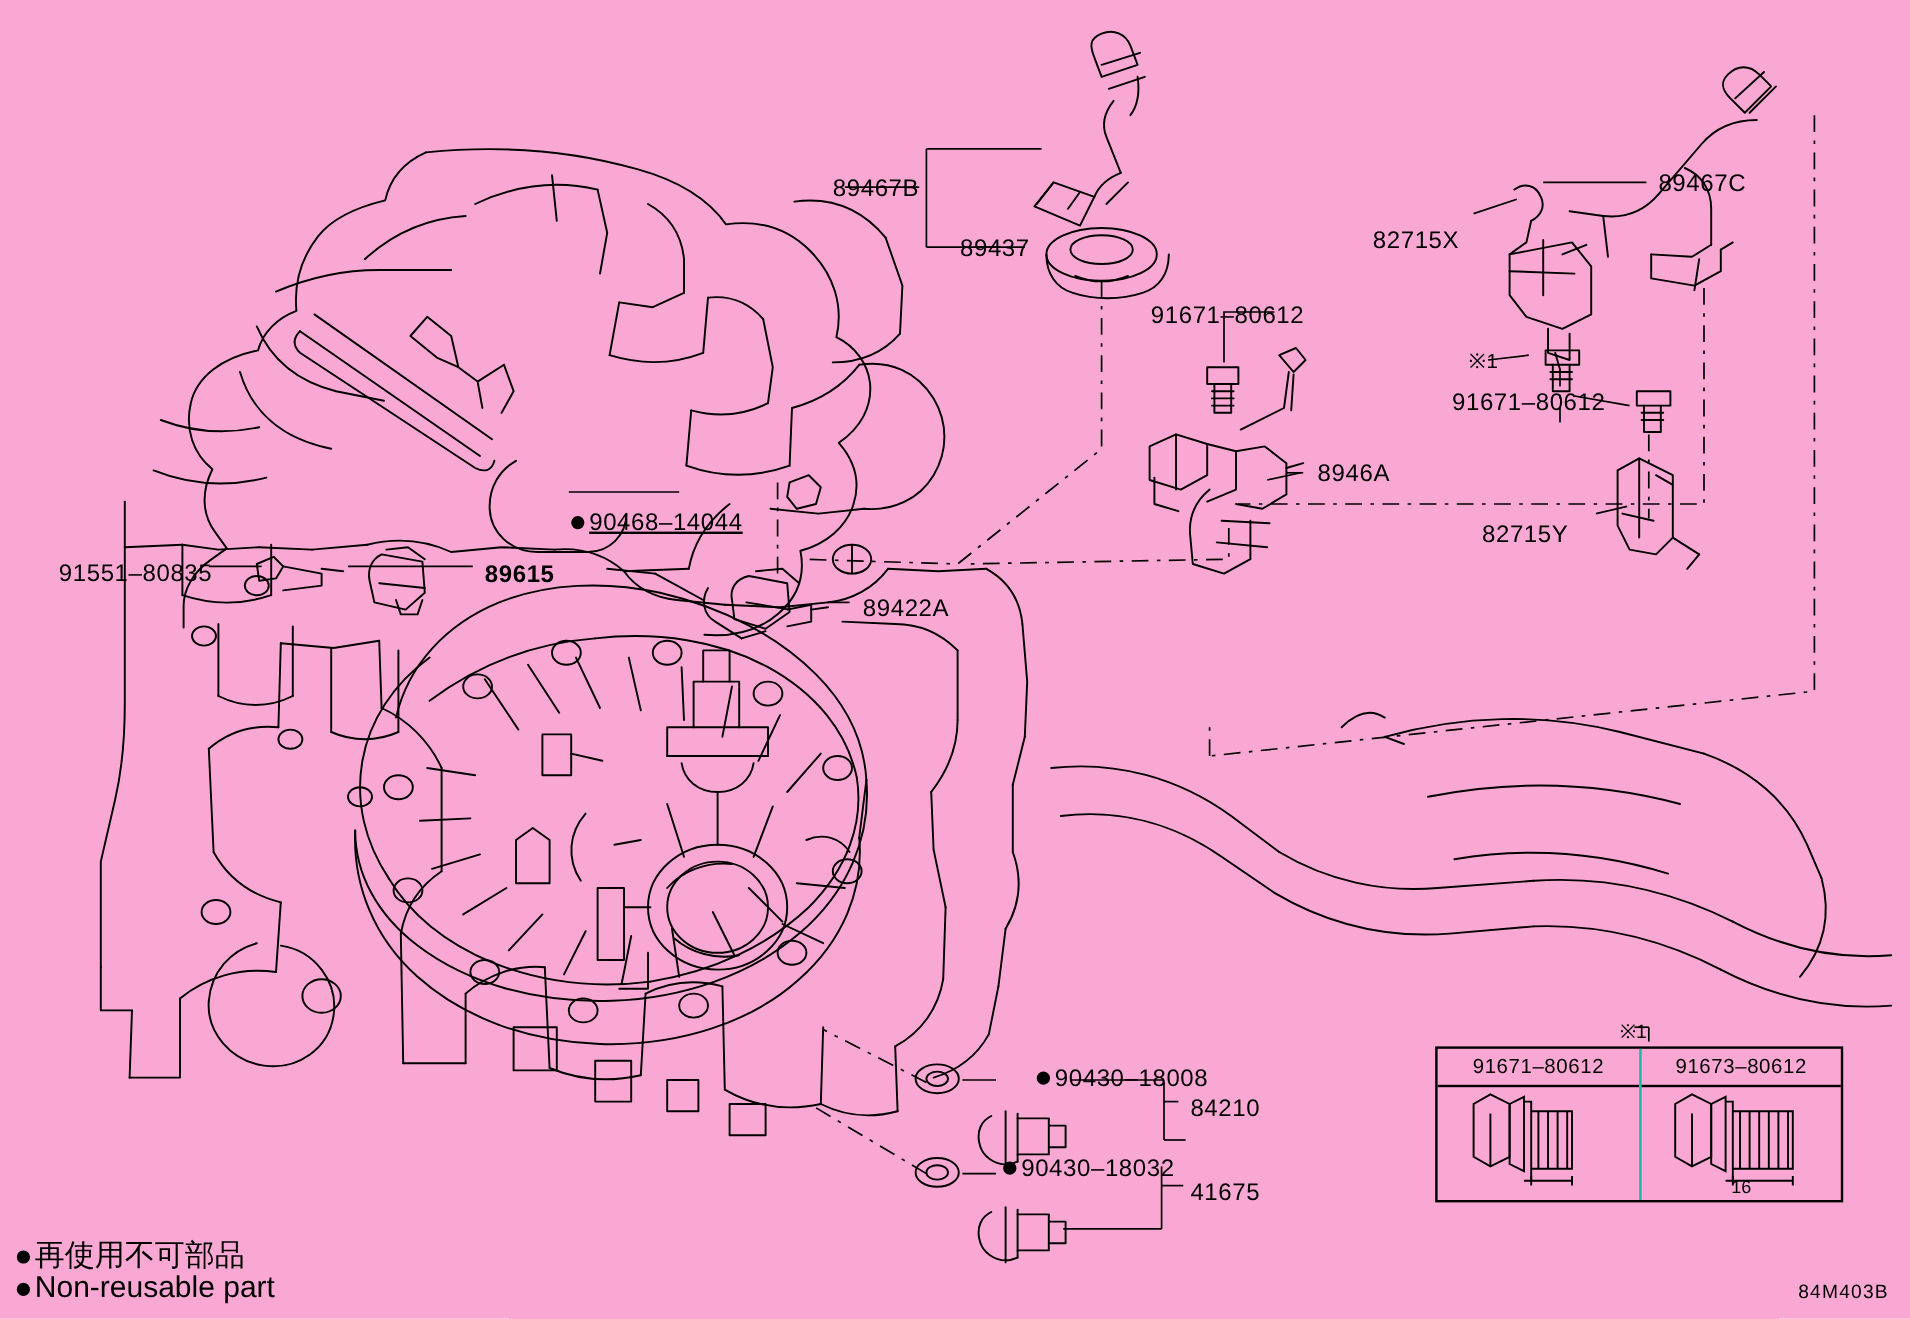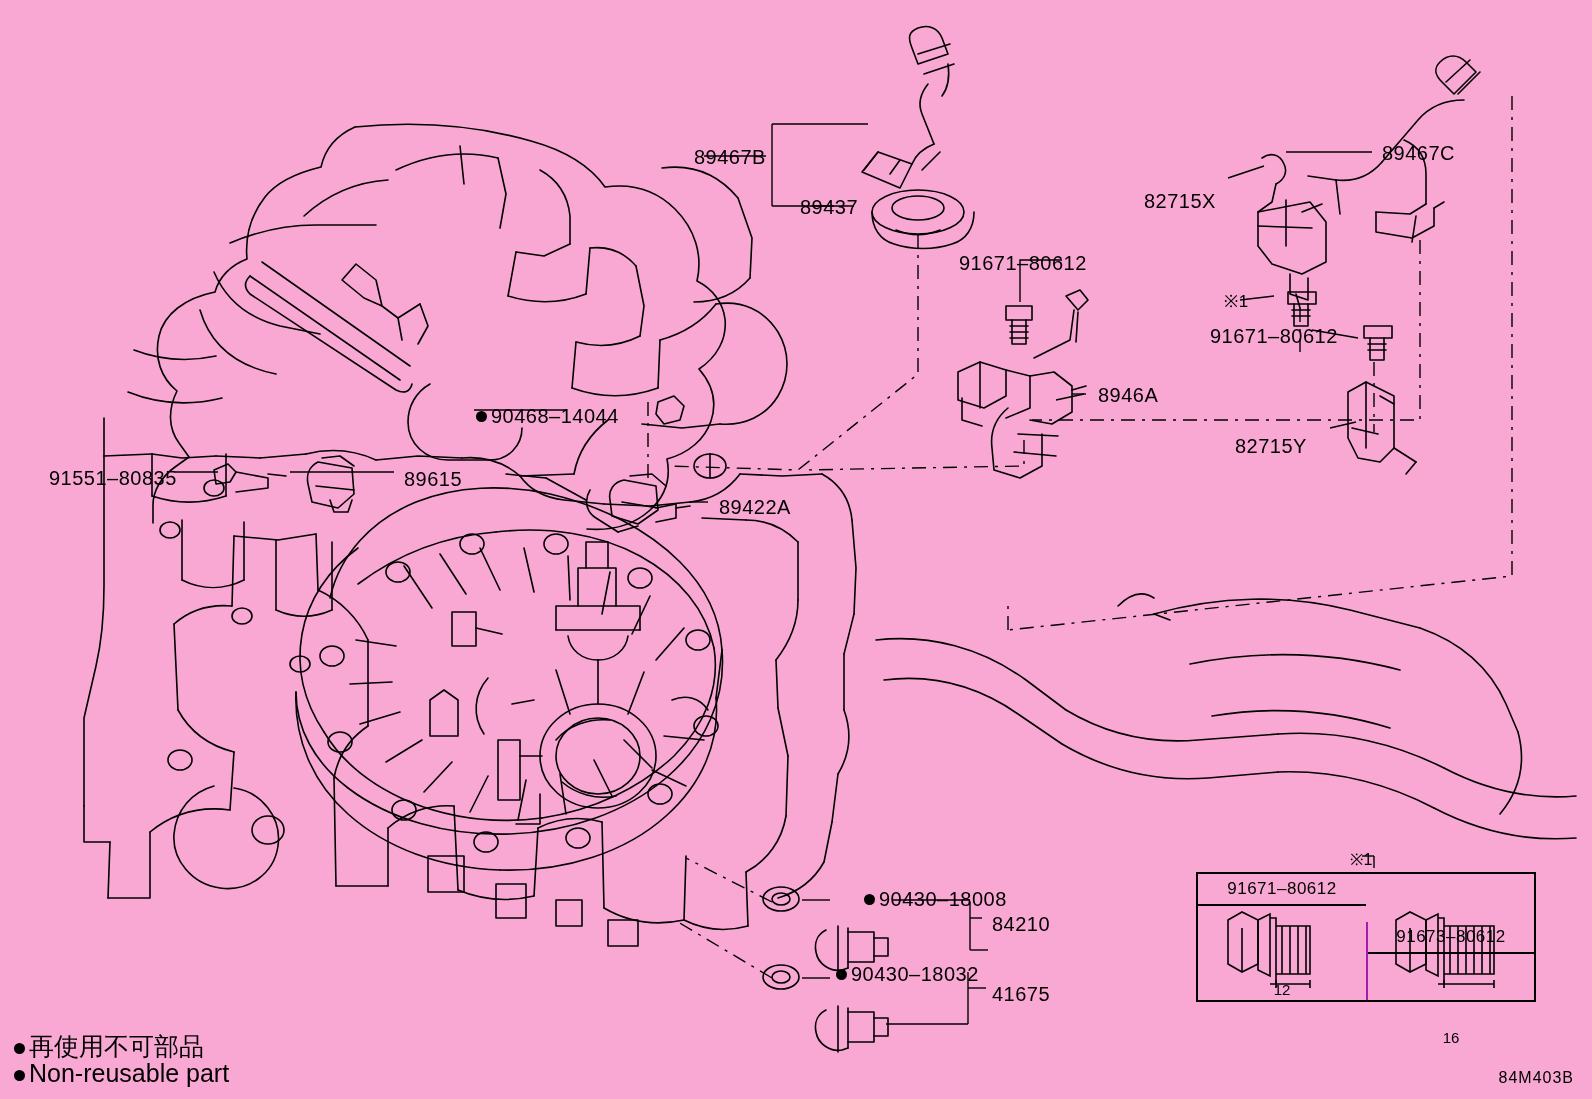--- a/index.html
+++ b/index.html
@@ -68,21 +68,21 @@
     height: 130px;
     border: 2px solid #000;
     box-sizing: border-box;
     display: flex;
   }
   .bolt-cell {
     width: 50%;
     box-sizing: border-box;
     position: relative;
   }
-  .bolt-cell + .bolt-cell { border-left: 2px solid #a21caf; margin-top: 48px; }
+  .bolt-cell + .bolt-cell { border-left: 2px solid #14b8a6; }
   .bolt-head {
     height: 30px;
     border-bottom: 2px solid #000;
     display: flex;
     align-items: center;
     justify-content: center;
     font-size: 17px;
     letter-spacing: 0.5px;
   }
   .bolt-body {
@@ -507,37 +507,34 @@
   </svg>
 
   <div class="lbl" style="left:694px; top:146px;"><span>89467B</span></div>
   <div class="lbl" style="left:800px; top:196px;"><span>89437</span></div>
   <div class="lbl" style="left:1382px; top:142px;"><span>89467C</span></div>
   <div class="lbl" style="left:1144px; top:190px;"><span>82715X</span></div>
   <div class="lbl" style="left:959px; top:252px;"><span>91671–80612</span></div>
   <div class="lbl" style="left:1098px; top:384px;"><span>8946A</span></div>
   <div class="lbl" style="left:1210px; top:325px;"><span>91671–80612</span></div>
   <div class="lbl" style="left:1235px; top:419px;margin-top:16px;"><span>82715Y</span></div>
-  <div class="lbl" style="left:476px; top:405px;"><span class="dot"></span><span>90468–14044</span></div>
+  <div class="lbl" style="left:476px; top:425px;text-decoration:underline;"><span class="dot"></span><span>90468–14044</span></div>
   <div class="lbl" style="left:49px; top:467px;"><span>91551–80835</span></div>
-  <div class="lbl" style="left:404px; top:468px;"><span>89615</span></div>
+  <div class="lbl" style="left:404px; top:468px;font-weight:bold;"><span>89615</span></div>
   <div class="lbl" style="left:719px; top:496px;"><span>89422A</span></div>
   <div class="lbl" style="left:864px; top:888px;"><span class="dot"></span><span>90430–18008</span></div>
   <div class="lbl" style="left:992px; top:913px;"><span>84210</span></div>
   <div class="lbl" style="left:836px; top:963px;"><span class="dot"></span><span>90430–18032</span></div>
   <div class="lbl" style="left:992px; top:983px;"><span>41675</span></div>
   <div class="lbl small" style="left:1224px; top:289px;"><span>※1</span></div>
 
   <div class="bolt-note">※1</div>
   <div class="bolt-table">
     <div class="bolt-cell">
       <div class="bolt-head">91671–80612</div>
-      <div class="bolt-body">
-        <div class="bolt-dim">12</div>
-      </div>
     </div>
     <div class="bolt-cell">
       <div class="bolt-head">91673–80612</div>
       <div class="bolt-body">
         <div class="bolt-dim">16</div>
       </div>
     </div>
   </div>
 
   <div class="legend">

